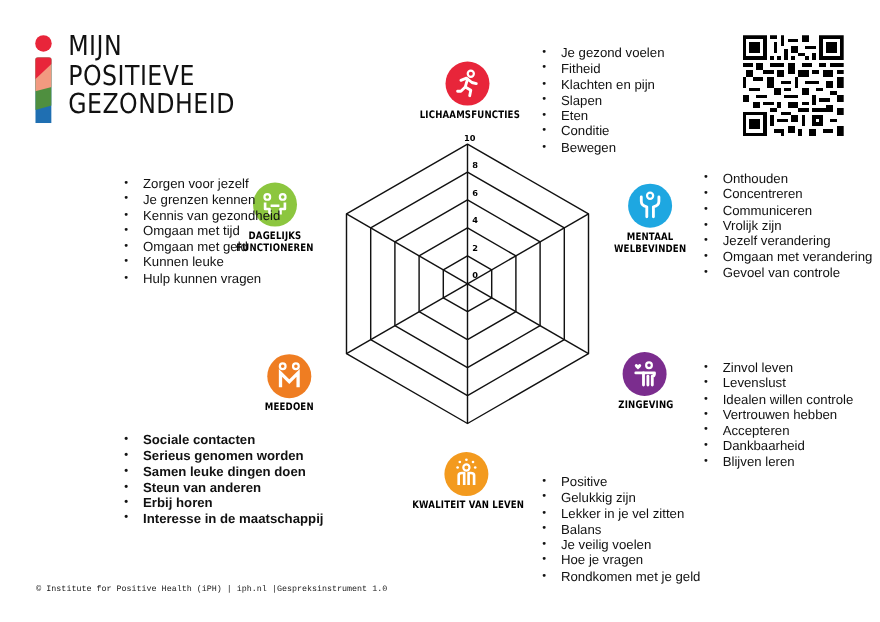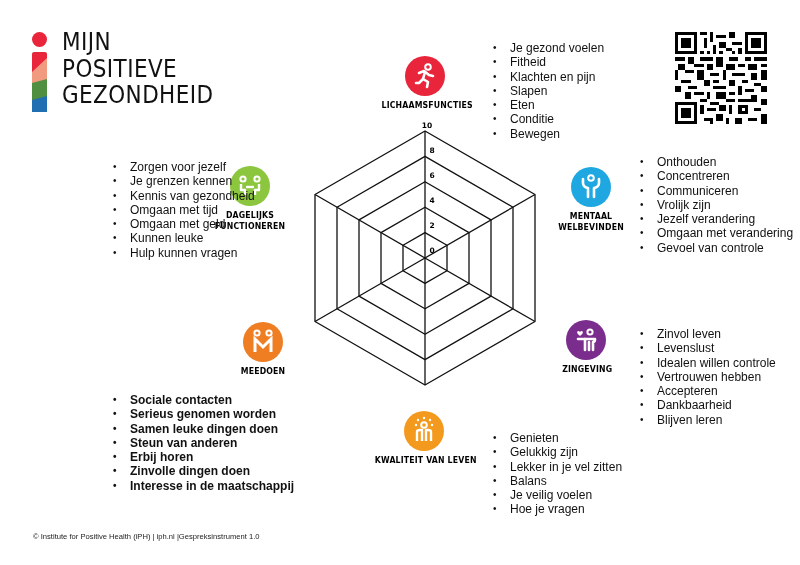--- a/index.html
+++ b/index.html
@@ -15,21 +15,21 @@
   .cat { position:absolute; text-align:center; }
   .cat .circle { width:40px; height:40px; border-radius:50%; margin:0 auto; position:relative; }
   .cat .circle svg { position:absolute; left:0; top:0; }
   .cat .label { font-family:"DejaVu Sans", sans-serif; font-weight:bold; font-size:9.5px;
                 line-height:10.5px; margin-top:4px; transform:scaleX(0.82); white-space:nowrap;
                 letter-spacing:0.2px; }
   ul.items { position:absolute; margin:10px; padding:0; list-style:none;
              font-size:12px; line-height:14.3px; color:#111; }
   ul.items li { position:relative; padding-left:20px; white-space:nowrap; }
   ul.items li::before { content:"•"; position:absolute; left:3px; top:0; font-size:10px; }
-  .footer { position:absolute; left:33px; top:532px; font-size:7.6px; color:#222; white-space:nowrap; }
+  .footer { position:absolute; left:33px; top:532px; font-size:7.6px; color:#222; white-space:nowrap;font-family:Liberation Mono, monospace; }
   .radar { position:absolute; left:0; top:0; }
   .tick { font-family:"DejaVu Sans", sans-serif; font-weight:bold; font-size:7.5px; }
 </style>
 </head>
 <body>
 
 <div>
   <div class="logo-mark">
     <div class="logo-dot"></div>
     <div class="logo-bar">
@@ -240,45 +240,45 @@
       <circle cx="26" cy="9" r="1.2" fill="#fff"></circle>
       <circle cx="12" cy="14" r="1.2" fill="#fff"></circle>
       <circle cx="28" cy="14" r="1.2" fill="#fff"></circle>
       <path d="M13 30 L13 21 Q13 19 16 19 L18 19 L18 30" fill="none" stroke="#fff" stroke-width="2.4" stroke-linejoin="round"></path>
       <path d="M27 30 L27 21 Q27 19 24 19 L22 19 L22 30" fill="none" stroke="#fff" stroke-width="2.4" stroke-linejoin="round"></path>
     </svg>
   </div>
   <div class="label">KWALITEIT VAN LEVEN</div>
 </div>
 <ul class="items" style="left:480px; top:421px;">
-  <li>Genieten</li>
+  <li>Positive</li>
   <li>Gelukkig zijn</li>
   <li>Lekker in je vel zitten</li>
   <li>Balans</li>
   <li>Je veilig voelen</li>
   <li>Hoe je vragen</li>
+  <li>Rondkomen met je geld</li>
 </ul>
 
 <div class="cat" style="left:230px; top:322px; width:66px;">
   <div class="circle" style="background:#ef7d22;">
     <svg width="40" height="40" viewBox="0 0 40 40">
       <circle cx="14" cy="11" r="2.6" fill="none" stroke="#fff" stroke-width="2"></circle>
       <circle cx="26" cy="11" r="2.6" fill="none" stroke="#fff" stroke-width="2"></circle>
       <path d="M12 30 L12 17 L20 25 L28 17 L28 30" fill="none" stroke="#fff" stroke-width="3" stroke-linejoin="miter"></path>
     </svg>
   </div>
   <div class="label">MEEDOEN</div>
 </div>
 <ul class="items" style="left:100px; top:383px;font-weight:bold;">
   <li>Sociale contacten</li>
   <li>Serieus genomen worden</li>
   <li>Samen leuke dingen doen</li>
   <li>Steun van anderen</li>
   <li>Erbij horen</li>
-  <li>Zinvolle dingen doen</li>
   <li>Interesse in de maatschappij</li>
 </ul>
 
 <div class="cat" style="left:205px; top:166px; width:90px;">
   <div class="circle" style="background:#8cc63f;">
     <svg width="40" height="40" viewBox="0 0 40 40">
       <circle cx="13" cy="13" r="2.6" fill="none" stroke="#fff" stroke-width="2"></circle>
       <circle cx="27" cy="13" r="2.6" fill="none" stroke="#fff" stroke-width="2"></circle>
       <path d="M11 18 L11 24 L15 24 L15 29" fill="none" stroke="#fff" stroke-width="2.4" stroke-linejoin="round"></path>
       <path d="M29 18 L29 24 L25 24 L25 29" fill="none" stroke="#fff" stroke-width="2.4" stroke-linejoin="round"></path>

